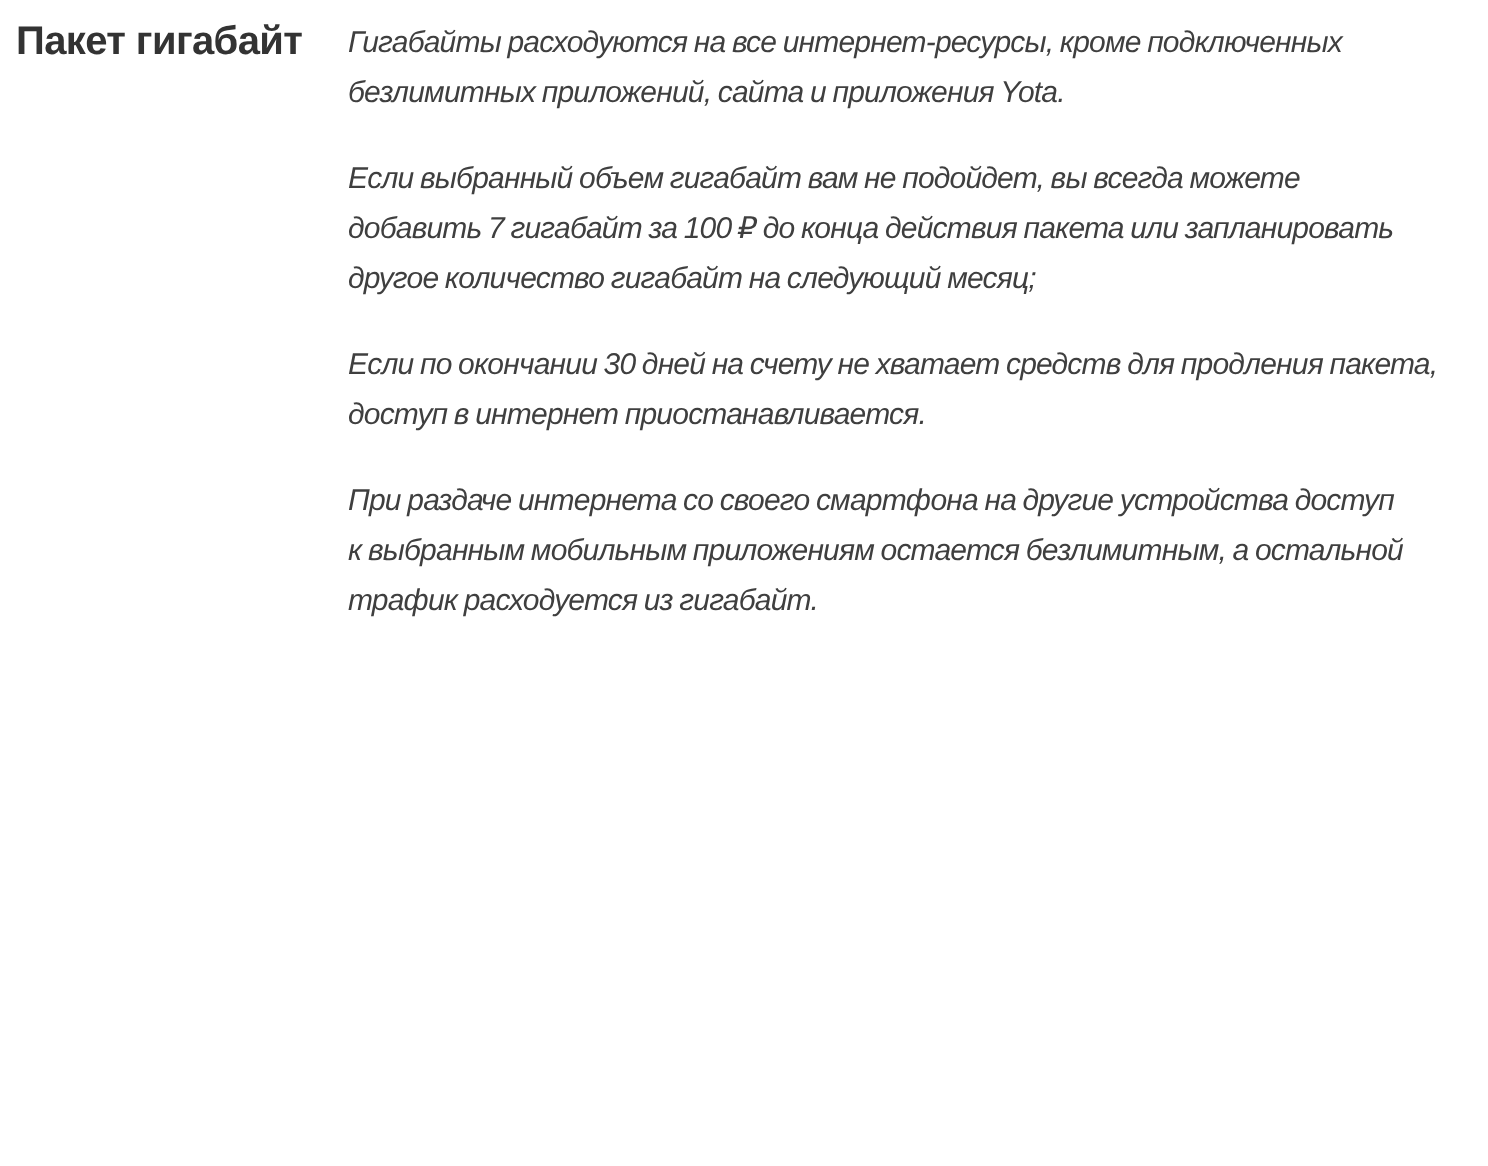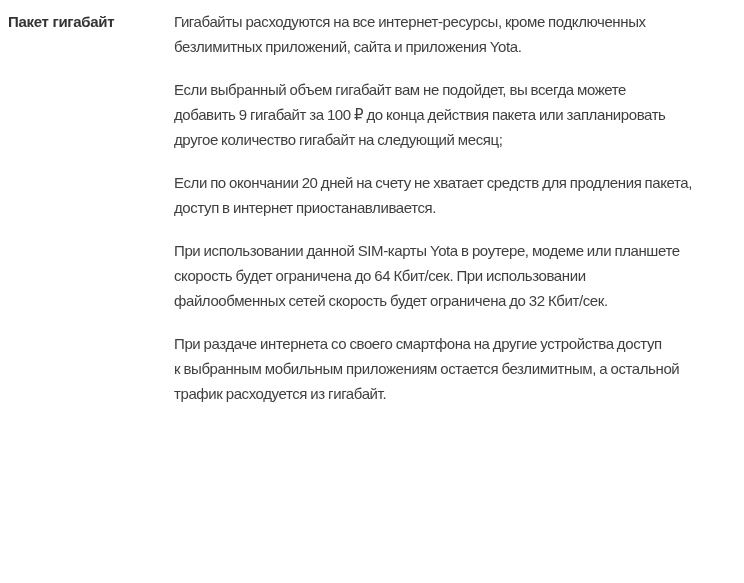--- a/index.html
+++ b/index.html
@@ -23,31 +23,32 @@
     padding-top: 9px;
     box-sizing: border-box;
   }
   .label-col {
     width: 174px;
     flex: 0 0 174px;
     padding-left: 8px;
     box-sizing: border-box;
   }
   .label-col .label {
-    font-size: 15px;
+    font-size: 20px;
     font-weight: 700;
     line-height: 25px;
     color: #333333;
     letter-spacing: -0.3px;
   }
   .content-col {
     flex: 1 1 auto;
     max-width: 558px;
     padding-right: 4px;
     box-sizing: border-box;
+    font-style: italic;
   }
   .content-col p {
     margin: 0 0 18px 0;
     font-size: 15px;
     line-height: 25px;
     letter-spacing: -0.4px;
     word-spacing: -0.5px;
     white-space: pre-line;
     color: #3f3f3f;
   }
@@ -62,26 +63,23 @@
   <div class="row">
 
     <div class="label-col">
       <div class="label">Пакет гигабайт</div>
     </div>
 
     <div class="content-col">
       <p>Гигабайты расходуются на все интернет-ресурсы, кроме подключенных
 безлимитных приложений, сайта и приложения Yota.</p>
       <p>Если выбранный объем гигабайт вам не подойдет, вы всегда можете
-добавить 9 гигабайт за 100 ₽ до конца действия пакета или запланировать
+добавить 7 гигабайт за 100 ₽ до конца действия пакета или запланировать
 другое количество гигабайт на следующий месяц;</p>
-      <p>Если по окончании 20 дней на счету не хватает средств для продления пакета,
+      <p>Если по окончании 30 дней на счету не хватает средств для продления пакета,
 доступ в интернет приостанавливается.</p>
-      <p>При использовании данной SIM-карты Yota в роутере, модеме или планшете
-скорость будет ограничена до 64 Кбит/сек. При использовании
-файлообменных сетей скорость будет ограничена до 32 Кбит/сек.</p>
       <p>При раздаче интернета со своего смартфона на другие устройства доступ
 к выбранным мобильным приложениям остается безлимитным, а остальной
 трафик расходуется из гигабайт.</p>
     </div>
 
   </div>
 </div>
 
 </body></html>

